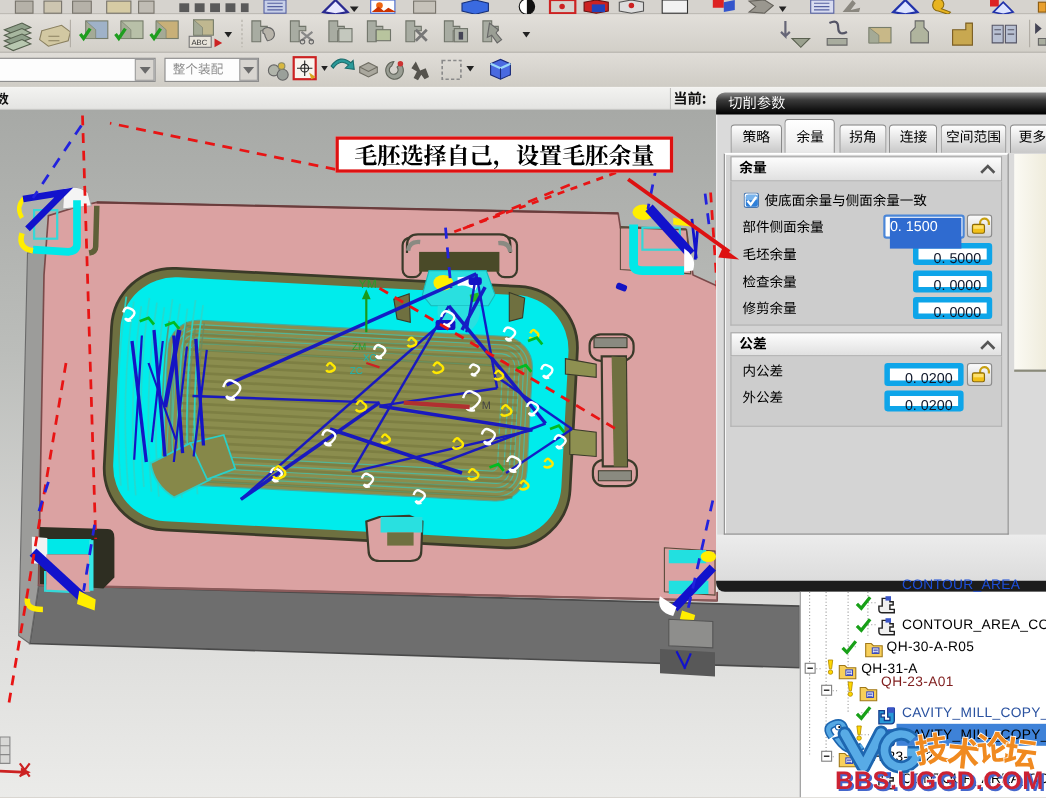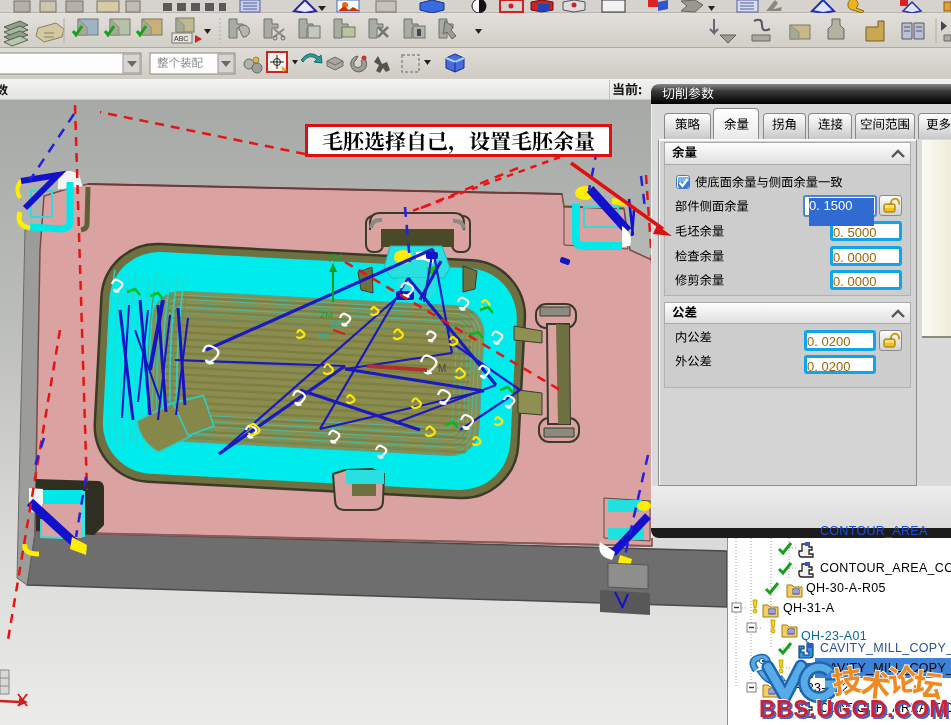--- a/index.html
+++ b/index.html
@@ -1,18 +1,18 @@
 <!DOCTYPE html>
 <html><head><meta charset="utf-8"><style>
 *{margin:0;padding:0;box-sizing:border-box}
 html,body{width:951px;height:725px;overflow:hidden;background:#d6d3ce;
  font-family:"Liberation Sans",sans-serif;position:relative}
 .abs{position:absolute}
-.fld{position:absolute;background:#fff;border:3px solid #0ea5e9;border-radius:3px;
- font-size:13px;color:#a16207;text-align:left;padding-right:5px;line-height:17px}
+.fld{position:absolute;background:#fff;border:5px solid #0ea5e9;border-radius:3px;
+ font-size:13px;color:#0f172a;text-align:right;padding-right:5px;line-height:17px}
 .tab{position:absolute;border:1px solid #898989;border-bottom:none;border-radius:4px 4px 0 0;
  background:linear-gradient(#ffffff,#e8e8e8 45%,#cfcfcf)}
 .row{position:absolute;font-size:12.5px;white-space:nowrap}
 </style></head><body>
 <div class="abs" style="left:0;top:0;width:951px;height:13px;background:#d6d3ce;border-bottom:1px solid #b8b5ae"></div>
 <svg class="abs" style="left:0;top:0" width="951" height="13">
     <rect x="14" y="1" width="16" height="11" fill="#b5b1a8" stroke="#77736b" stroke-width="1"></rect>
     <rect x="40" y="1" width="16" height="11" fill="#cdc5b0" stroke="#77736b" stroke-width="1"></rect>
     <rect x="66" y="1" width="17" height="11" fill="#b5b1a8" stroke="#77736b" stroke-width="1"></rect>
     <rect x="97" y="1" width="22" height="11" fill="#d6cba4" stroke="#77736b" stroke-width="1"></rect>
@@ -554,21 +554,21 @@
     <path d="M763 685 l5 0 2 2 8 0 0 10 -15 0 z" fill="#f7cf5a" stroke="#a07818"></path>
     <rect x="769" y="689" width="6" height="5" fill="#fff" stroke="#3344bb"></rect>
     <path d="M770 691 h4 M770 693 h4" stroke="#3344bb"></path>
     <path d="M802 704 h7 v3 h3 v3 h-3 v4 h4 v3 h-11 q-3 0 -3 -3 v-3 h3 z" fill="#f0f0f0" stroke="#222" stroke-width="1.3"></path>
     <rect x="805" y="702" width="5" height="4" fill="#3a55c8"></rect>
   </svg>
 <div class="row" style="left:820px;top:524px;color:#1d4ed8;z-index:7;letter-spacing:0.3px">CONTOUR_AREA</div>
 <div class="row" style="left:820px;top:561px;color:#000;z-index:7;letter-spacing:0.3px">CONTOUR_AREA_CO...</div>
 <div class="row" style="left:806px;top:581px;color:#000;z-index:7;letter-spacing:0.3px">QH-30-A-R05</div>
 <div class="row" style="left:783px;top:601px;color:#000;z-index:7;letter-spacing:0.3px">QH-31-A</div>
-<div class="row" style="left:801px;top:629px;color:#0369a1;z-index:7;letter-spacing:0.3px">QH-23-A01</div>
+<div class="row" style="left:801px;top:613px;color:#7f1d1d;z-index:7;letter-spacing:0.3px">QH-23-A01</div>
 <div class="row" style="left:820px;top:641px;color:#2a52a0;z-index:7;letter-spacing:0.3px">CAVITY_MILL_COPY_...</div>
 <div class="row" style="left:820px;top:661px;color:#000;z-index:7;letter-spacing:0.3px">CAVITY_MILL_COPY_...</div>
 <div class="row" style="left:783px;top:681px;color:#000;z-index:7;letter-spacing:0.3px">QH-23-A02</div>
 <div class="row" style="left:820px;top:701px;color:#000;z-index:7;letter-spacing:0.3px">CONTOUR_AREA_CO...</div>
 <svg class="abs" style="left:0;top:0;z-index:9;pointer-events:none" width="951" height="725">
     <path d="M756 670 q-7 -9 2 -12 q9 -3 10 6 q1 7 -6 9 q10 14 22 5" fill="none" stroke="#1d66b0" stroke-width="7"></path>
     <path d="M756 670 q-7 -9 2 -12 q9 -3 10 6 q1 7 -6 9 q10 14 22 5" fill="none" stroke="#55a8e4" stroke-width="4"></path>
     <path d="M768 667 L785 697 L801 666" fill="none" stroke="#1d66b0" stroke-width="13" stroke-linecap="round" stroke-linejoin="round"></path>
     <path d="M768 667 L785 697 L801 666" fill="none" stroke="#58abe6" stroke-width="8" stroke-linecap="round" stroke-linejoin="round"></path>
     <path d="M830 672 a15 15 0 1 0 4 12 l-9 0" fill="none" stroke="#1d66b0" stroke-width="12"></path>

